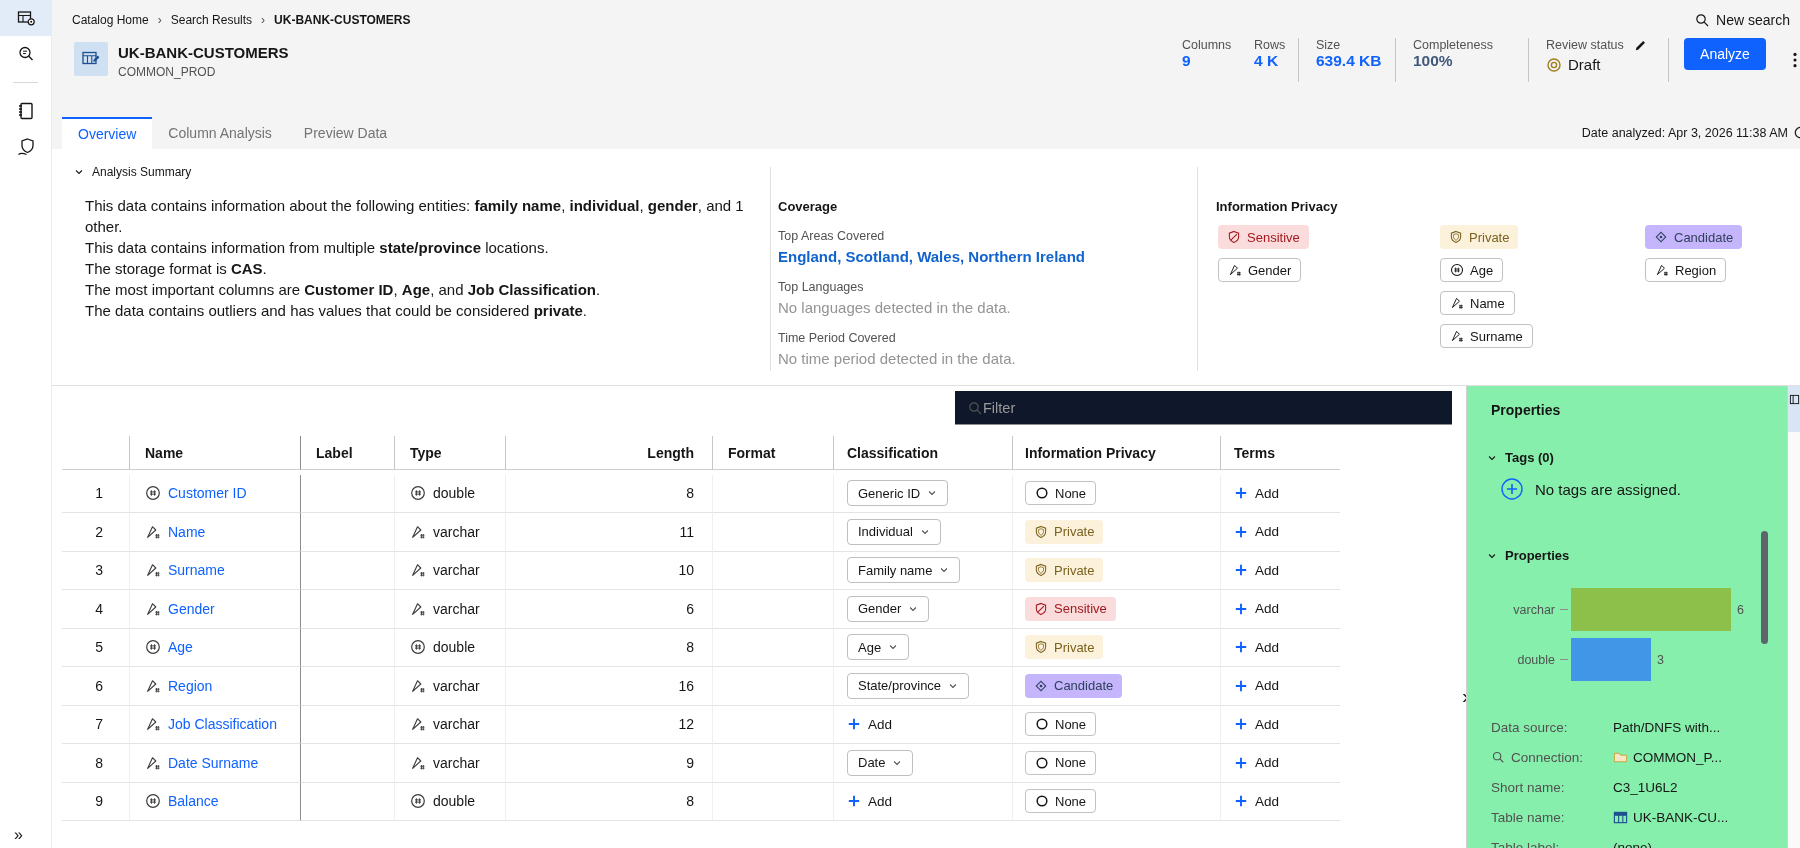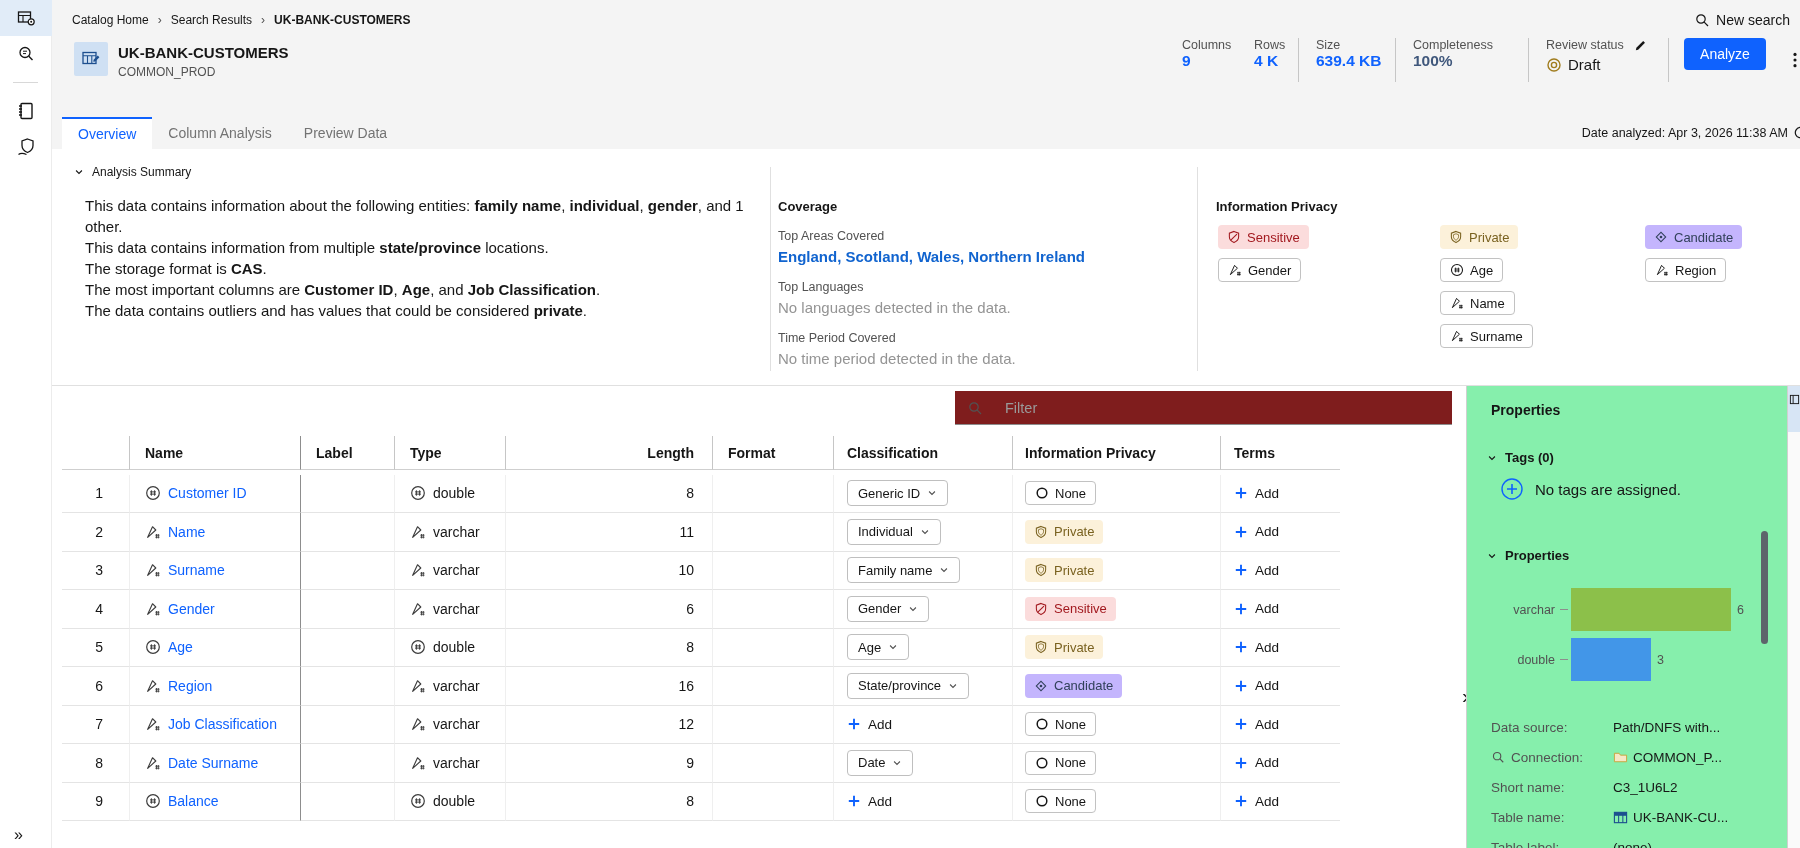--- a/index.html
+++ b/index.html
@@ -74,21 +74,21 @@
 
   .chip{display:inline-flex;align-items:center;gap:6px;height:24px;padding:0 9px;border-radius:4px;font-size:13px;white-space:nowrap;color:#161616}
   .chip .ig{width:14px;height:14px}
   .chip.term,.chip.none{background:#fff;border:1px solid #c2c2c2}
   .chip.sensitive{background:#fbdcdc;color:#a2191f}
   .chip.private{background:#fcf1da;color:#7a6220}
   .chip.candidate{background:#c4b5fd;color:#31405a}
 
   
   .lower{position:absolute;left:0;right:0;top:385px;bottom:0;border-top:1px solid #e0e0e0;background:#fff}
-  .filter{position:absolute;left:903px;top:5px;width:497px;height:34px;background:#7f1d1d;border-bottom:1px solid #8d8d8d;display:flex;align-items:center;gap:22px;padding:0 12px;color:#8d8d8d}
+  .filter{position:absolute;left:903px;top:5px;width:497px;height:34px;background:#0f172a;border-bottom:1px solid #8d8d8d;display:flex;align-items:center;gap:0;padding:0 12px;color:#8d8d8d}
   .filter .ph{font-size:14.5px;color:#9a9a9a}
 
   .grid{position:absolute;left:10px;top:50px;width:1278px;display:grid;grid-template-columns:67px 171px 94px 111px 207px 121px 179px 208px 120px;grid-auto-rows:38.5px}
   .grid .th{height:34px;display:flex;align-items:center;font-weight:bold;font-size:14px;border-bottom:1px solid #cfcfcf;border-left:1px solid #c6c6c6}
   .grid .th.c0{border-left:none}
   .grid .td{display:flex;align-items:center;font-size:14px;border-bottom:1px solid #e4e4e4;border-left:1px solid #efefef}
   .grid .td.c0{border-left:none}
   .grid .th.c2,.grid .td.c2{border-left-color:#8d8d8d}
   .c0{justify-content:flex-end;padding-right:26px}
   .c1,.c2,.c3,.c5{padding-left:15px}

